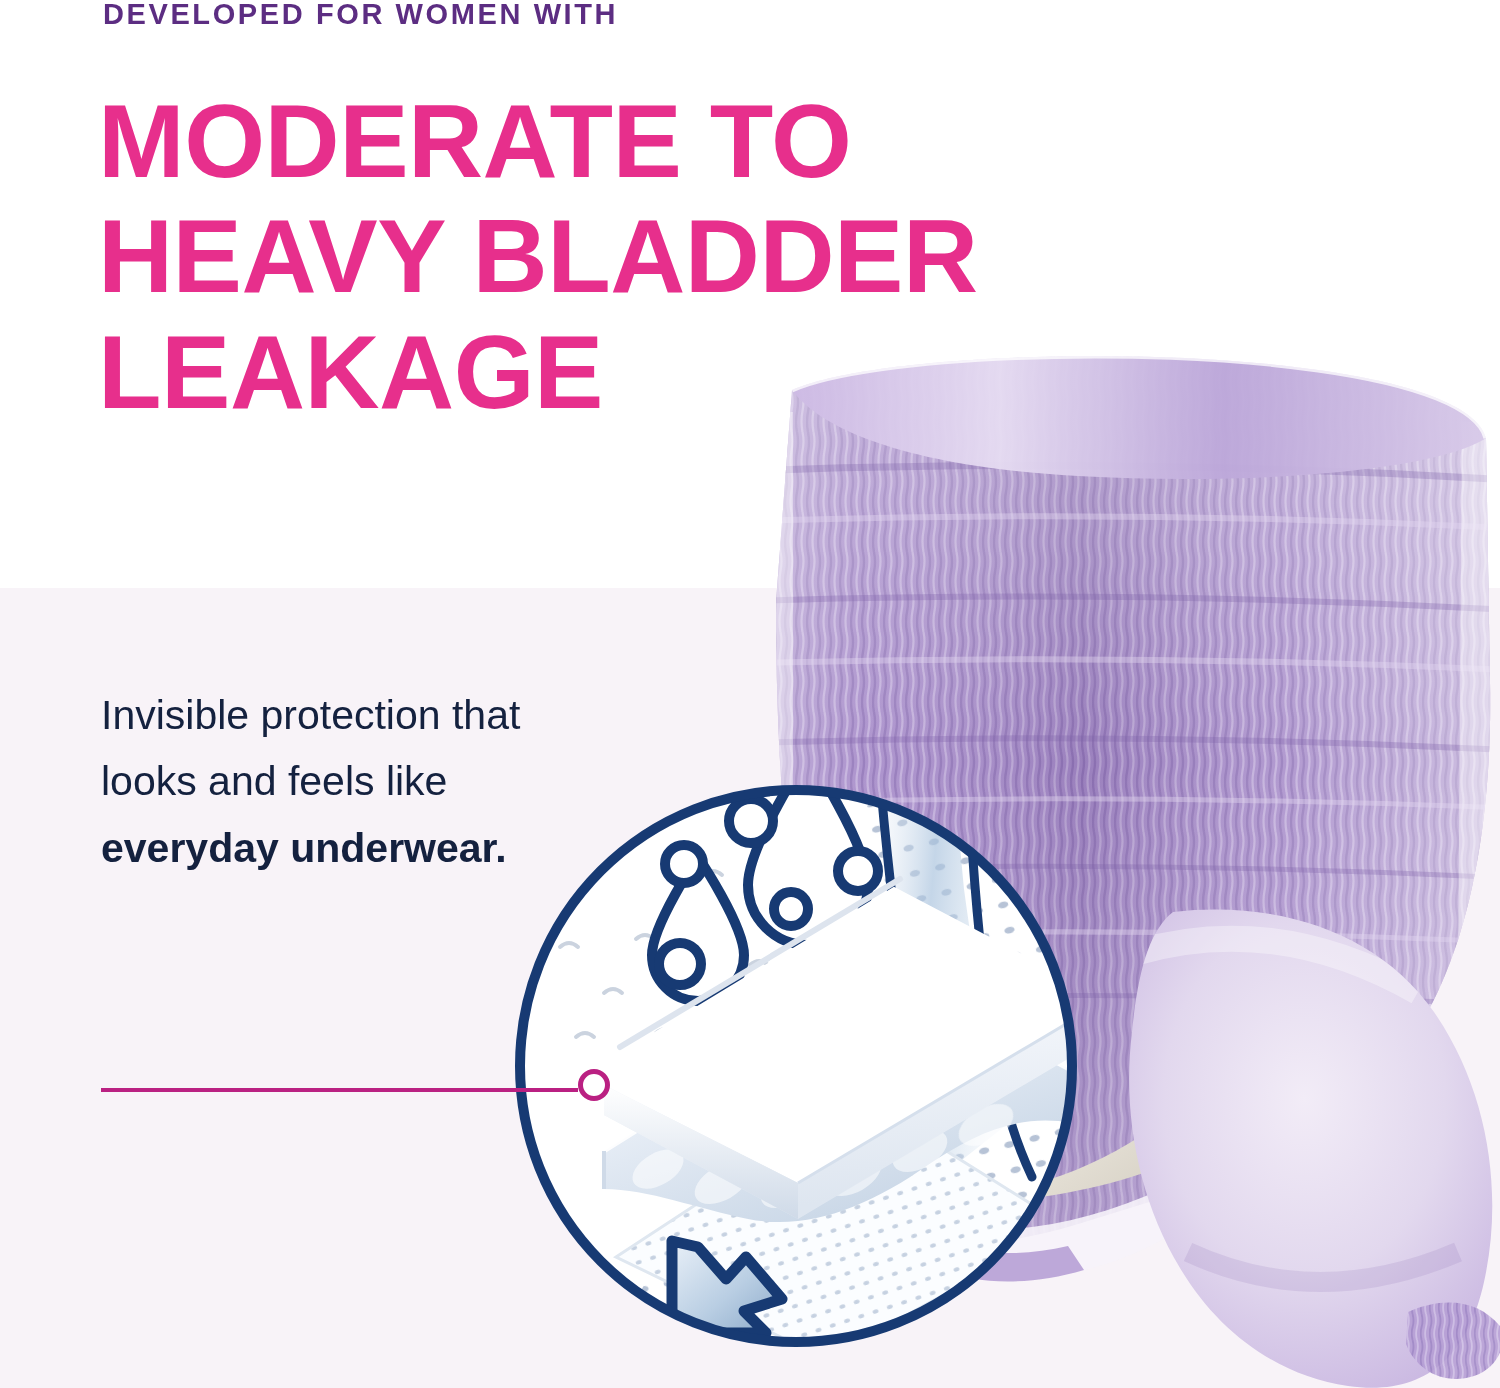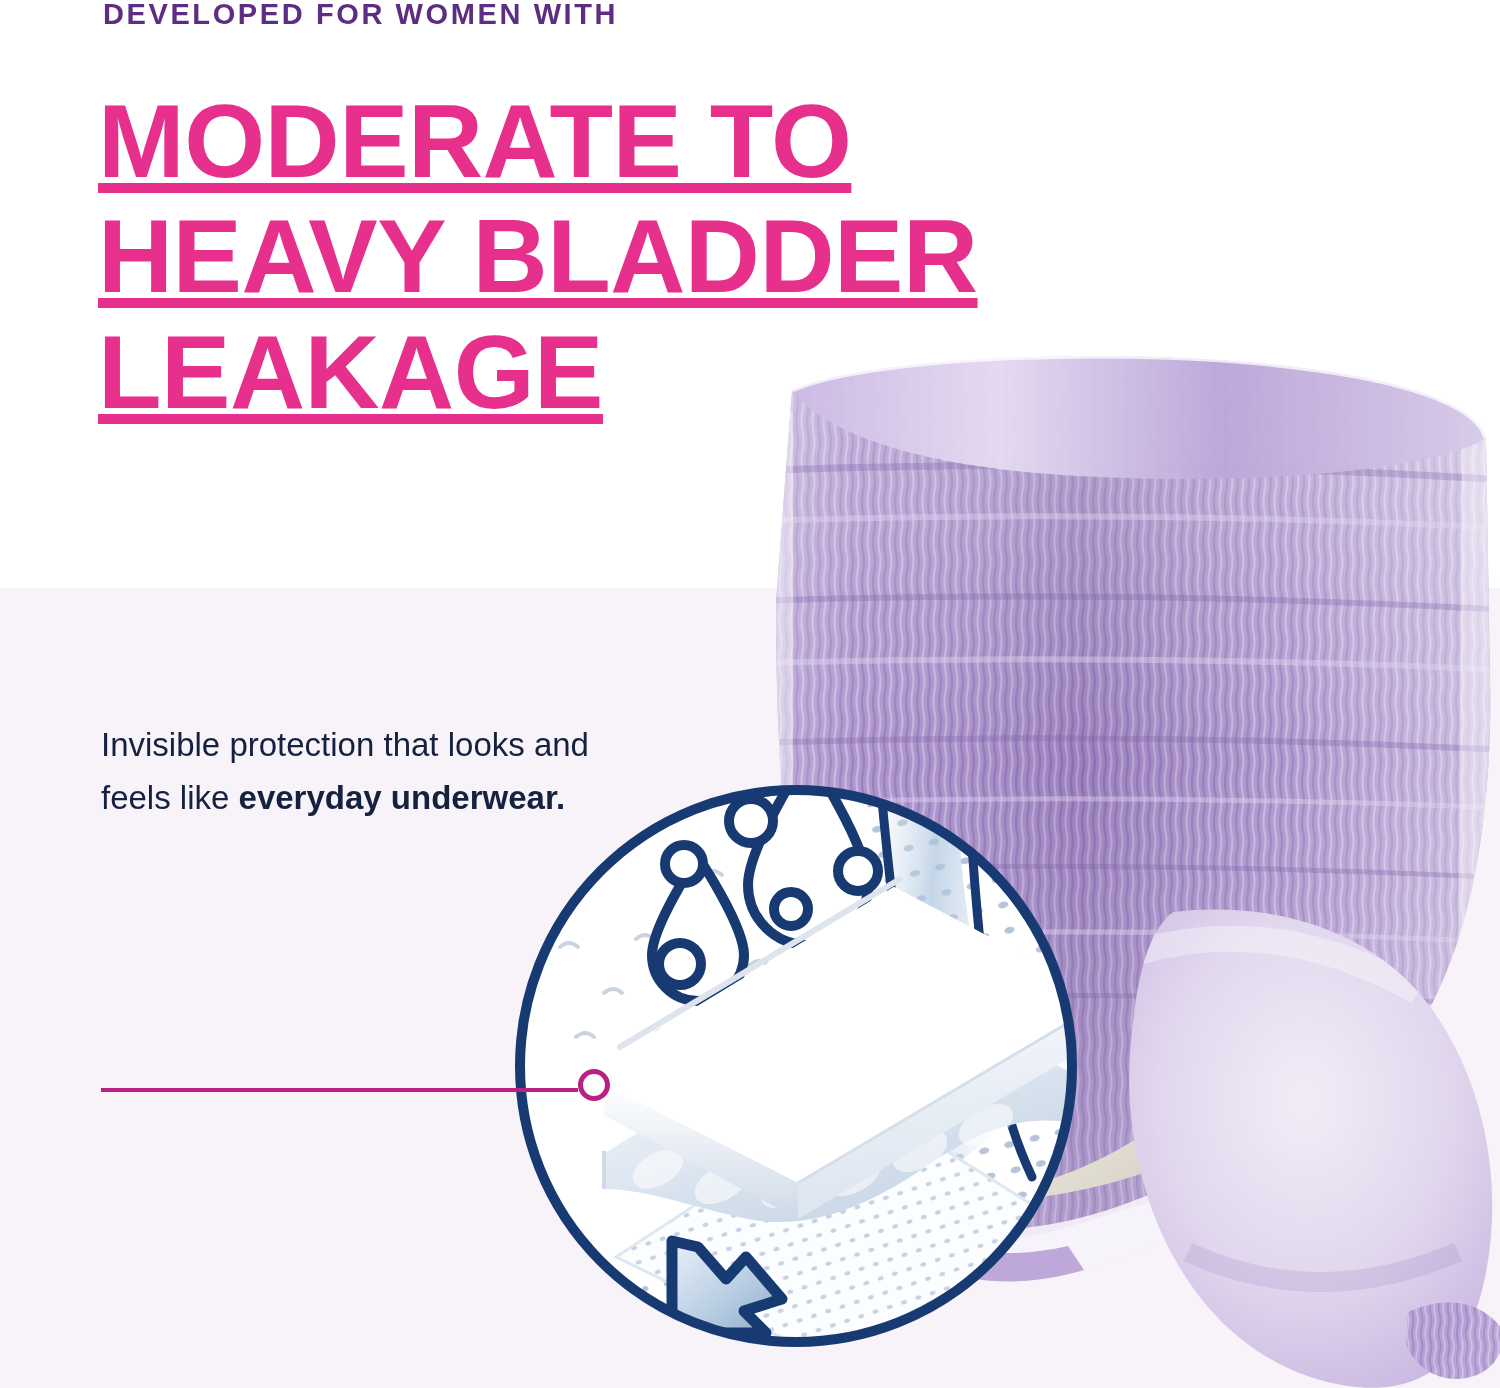--- a/index.html
+++ b/index.html
@@ -47,29 +47,28 @@
     left: 98px;
     top: 84px;
     width: 1120px;
     font-size: 104px;
     font-weight: bold;
     letter-spacing: -0.5px;
     line-height: 1.11;
     color: #e72f8c;
     text-transform: uppercase;
     white-space: pre-line;
-    text-decoration: underline;
   }
 
   .body-copy {
     position: absolute;
     left: 101px;
-    top: 718px;
+    top: 682px;
     width: 490px;
-    font-size: 33px;
+    font-size: 41px;
     line-height: 1.62;
     color: #14213f;
     font-weight: 300;
   }
   .body-copy b { font-weight: 700; }
 
   
   .callout-line {
     position: absolute;
     left: 101px;

